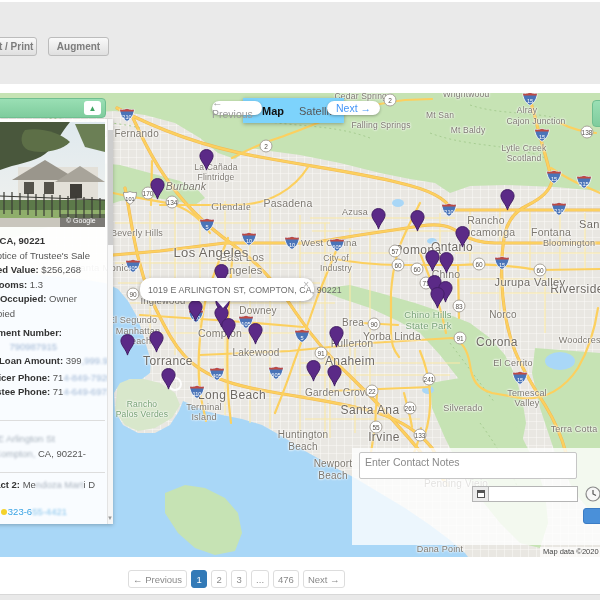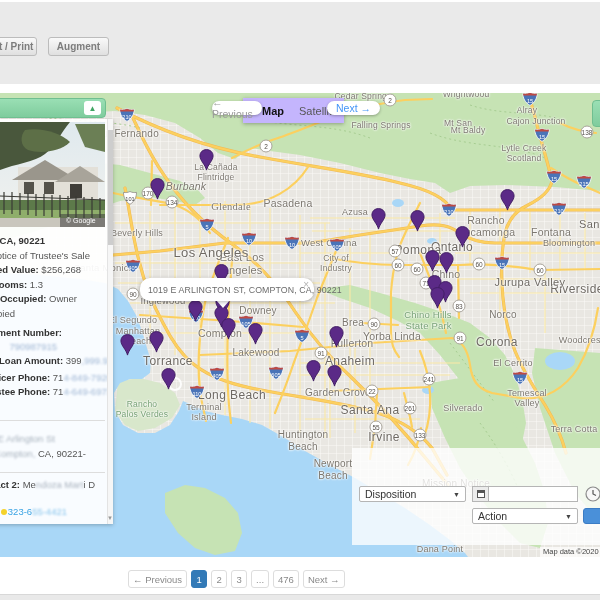--- a/index.html
+++ b/index.html
@@ -8,21 +8,21 @@
   #toolbar{left:0;top:2px;width:600px;height:82px;background:#eaeaea;}
   .tbtn{position:absolute;height:19px;background:linear-gradient(#f9f9f9,#e0e0e0);border:1px solid #bcbcbc;border-radius:3px;color:#7d7d7d;font-weight:bold;font-size:10px;display:flex;align-items:center;justify-content:center;box-sizing:border-box;}
   #viewport{left:0;top:93px;width:600px;height:464px;overflow:hidden;background:#e9e7e2;}
   .maplabel{position:absolute;transform:translate(-50%,-50%);white-space:pre;text-align:center;color:#7c776f;line-height:1.15;letter-spacing:.2px;text-shadow:0 0 2px #fff,0 0 2px #fff,0 0 3px #fff;}
   .maplabel.big{color:#6e6963;letter-spacing:.4px;}
   .maplabel.park{color:#77a175;}
   .cshield{position:absolute;width:13px;height:13px;border-radius:50%;background:#fff;border:1px solid #a8a39a;font-size:6.5px;color:#55504a;display:flex;align-items:center;justify-content:center;transform:translate(-50%,-50%);box-sizing:border-box;}
   .svgmark{position:absolute;transform:translate(-50%,-50%);}
   .pin{position:absolute;}
   .pill{position:absolute;background:#fff;border-radius:8px;box-shadow:0 1px 3px rgba(0,0,0,.3);font-size:10.5px;display:flex;align-items:center;justify-content:center;}
-  #mapsat{left:243px;top:98px;width:101px;height:25px;background:#c4b5fd;box-shadow:0 1px 4px rgba(0,0,0,.3);display:flex;align-items:center;font-size:11px;}
+  #mapsat{left:243px;top:98px;width:101px;height:25px;background:#7dd3fc;box-shadow:0 1px 4px rgba(0,0,0,.3);display:flex;align-items:center;font-size:11px;}
   #tooltip{left:140px;top:278px;width:174px;height:23px;background:#fff;border-radius:10px;box-shadow:0 1px 4px rgba(0,0,0,.3);display:flex;align-items:center;}
   #tooltip .tx{font-size:8.8px;color:#6b6b6b;padding-left:8px;letter-spacing:.1px;white-space:nowrap;}
   #tooltip .close{position:absolute;right:5px;top:2px;color:#b3b3b3;font-size:10px;line-height:10px;}
   #tail{left:216px;top:300px;width:0;height:0;border-left:7px solid transparent;border-right:7px solid transparent;border-top:8px solid #fff;}
   #greenbar{left:-20px;top:98px;width:126px;height:20px;background:linear-gradient(#9adfb4,#7fcc9d);border:1px solid #6fbf90;border-radius:4px;box-sizing:border-box;}
   #greenbar .ic{position:absolute;right:4px;top:2px;width:17px;height:14px;background:#fff;border-radius:3px;color:#41a564;font-size:8px;display:flex;align-items:center;justify-content:center;}
   #panel{left:-40px;top:119px;width:153px;height:405px;background:rgba(255,255,255,.93);box-shadow:0 1px 4px rgba(0,0,0,.25);}
   .pline{position:absolute;white-space:nowrap;font-size:9.5px;color:#555;}
   .pline b{color:#333;}
   .blur{filter:blur(1.1px);color:#9fb6d4;}
@@ -227,24 +227,24 @@
         <div class="maplabel big" style="left: 418px; top: 158px; font-size: 12px;">Pomona</div>
         <div class="maplabel" style="left: 446px; top: 181px; font-size: 10.5px;">Chino</div>
         <div class="maplabel big" style="left: 620px; top: 131px; font-size: 11px;">San Bernardino</div>
         <div class="maplabel" style="left: 527px; top: 18px; font-size: 8.5px;">Alray</div>
         <div class="maplabel" style="left: 536px; top: 29px; font-size: 8.5px;">Cajon Junction</div>
         <div class="maplabel" style="left: 524px; top: 56px; font-size: 8.5px;">Lytle Creek</div>
         <div class="maplabel" style="left: 524px; top: 66px; font-size: 8.5px;">Scotland</div>
         <div class="maplabel" style="left: 466px; top: 2px; font-size: 8.5px;">Wrightwood</div>
         <div class="maplabel" style="left: 381px; top: 33px; font-size: 8.5px;">Falling Springs</div>
         <div class="maplabel" style="left: 363px; top: 4px; font-size: 8.5px;">Cedar Springs</div>
-        <div class="maplabel" style="left: 440px; top: 31px; font-size: 8.5px; margin-left: 18px;">Mt San</div>
+        <div class="maplabel" style="left: 440px; top: 23px; font-size: 8.5px;">Mt San</div>
         <div class="maplabel" style="left: 468px; top: 38px; font-size: 8.5px;">Mt Baldy</div>
         <div class="maplabel" style="left: 440px; top: 456px; font-size: 9px;">Dana Point</div>
-        <div class="maplabel" style="left: 456px; top: 391px; font-size: 10px;">Mission Notice</div>
+        <div class="maplabel" style="left: 456px; top: 391px; font-size: 10px;">Pending Viejo</div>
         <div class="maplabel big" style="left: 211px; top: 160px; font-size: 13px;">Los Angeles</div>
         <div class="svgmark" style="left: 127px; top: 24px;"><svg width="16" height="14" viewBox="0 0 16 14">
             <path d="M8,0.5 C5.8,1.7 3.2,1.9 0.9,1.3 C0.9,5.8 2.8,10.5 8,13.4 C13.2,10.5 15.1,5.8 15.1,1.3 C12.8,1.9 10.2,1.7 8,0.5Z" fill="#4a74b8" stroke="#fff" stroke-width="0.8"></path>
             <path d="M1.2,1.5 C3.5,2 6,1.8 8,0.8 C10,1.8 12.5,2 14.8,1.5 L14.8,3.6 L1.2,3.6Z" fill="#bf4a43"></path>
             <text x="8" y="10.5" font-size="5.6" fill="#fff" text-anchor="middle" font-family="Liberation Sans">210</text>
           </svg></div>
         <div class="svgmark" style="left: 449px; top: 119px;"><svg width="16" height="14" viewBox="0 0 16 14">
             <path d="M8,0.5 C5.8,1.7 3.2,1.9 0.9,1.3 C0.9,5.8 2.8,10.5 8,13.4 C13.2,10.5 15.1,5.8 15.1,1.3 C12.8,1.9 10.2,1.7 8,0.5Z" fill="#4a74b8" stroke="#fff" stroke-width="0.8"></path>
             <path d="M1.2,1.5 C3.5,2 6,1.8 8,0.8 C10,1.8 12.5,2 14.8,1.5 L14.8,3.6 L1.2,3.6Z" fill="#bf4a43"></path>
             <text x="8" y="10.5" font-size="5.6" fill="#fff" text-anchor="middle" font-family="Liberation Sans">210</text>
@@ -511,38 +511,31 @@
       </div>
   </div>
   <div class="abs" id="greenbar">
       <span class="ic">▲</span>
     </div>
   <div class="abs" id="pscroll"></div>
   <div class="abs" id="pthumb"></div>
   <div class="abs" id="parrow">▼</div>
 
   <div class="abs" id="form">
-    <div class="sel" style="left:7px;top:38px;width:107px;">
-        <span>Disposition</span>
-        <span class="car">▼</span>
-      </div>
+    <div id="notes">Enter Contact Notes</div>
     <div id="calgrp">
       <div id="caladd">
           <div class="calic"></div>
         </div>
       <div id="calin"></div>
     </div>
     <svg id="clock" viewBox="0 0 16 16">
       <circle cx="8" cy="8" r="7" fill="#f7f7f7" stroke="#8a8a8a" stroke-width="1.2"></circle>
       <path d="M8,4 L8,8 L11,9.5" stroke="#555" stroke-width="1.2" fill="none"></path>
     </svg>
-    <div class="sel" style="left:120px;top:60px;width:106px;">
-        <span>Action</span>
-        <span class="car">▼</span>
-      </div>
     <div id="bluebtn"></div>
   </div>
   <div class="abs" id="attr">Map data ©2020 Goo</div>
 
   <div class="abs" id="pagerow">
       <div id="pager">
         <div class="pg">← Previous</div>
         <div class="pg active">1</div>
         <div class="pg">2</div>
         <div class="pg">3</div>

